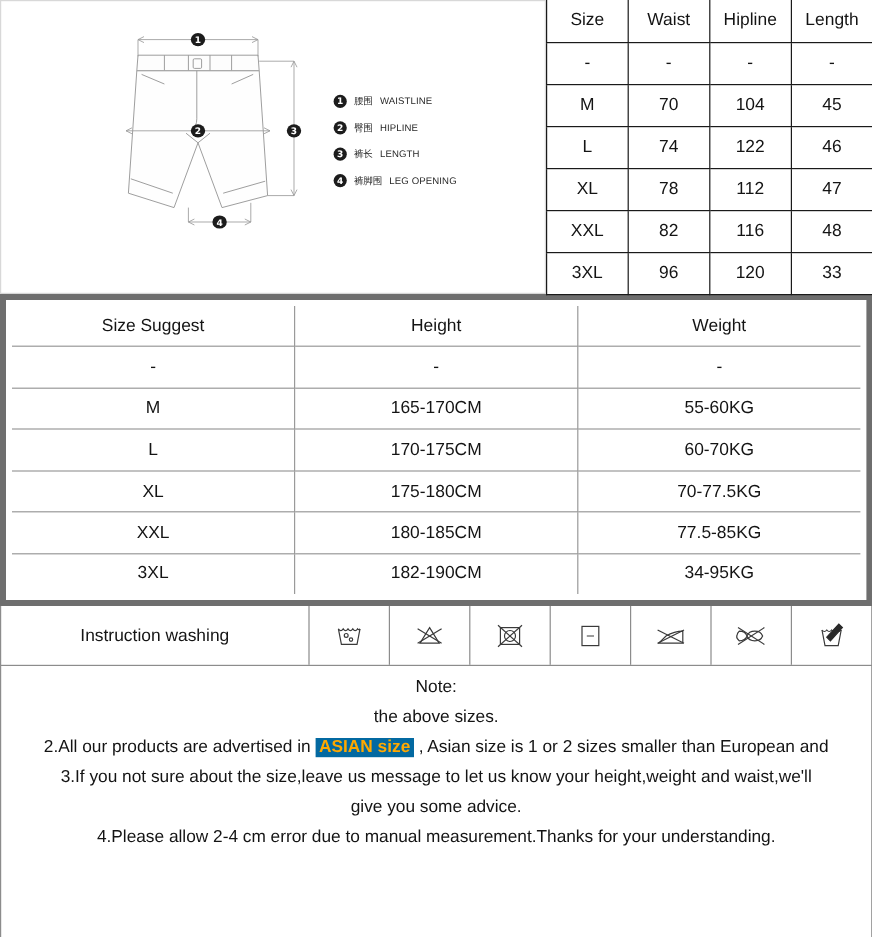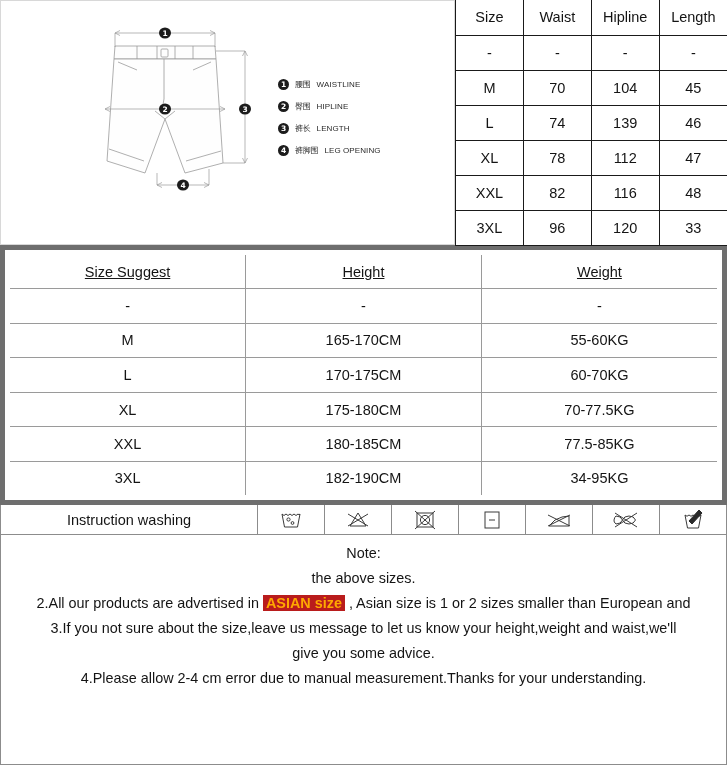--- a/index.html
+++ b/index.html
@@ -118,30 +118,30 @@
     table-layout: fixed;
   }
   .suggest-table td {
     border: 1px solid #9a9a9a;
     text-align: center;
     vertical-align: middle;
     font-size: 14.5px;
     color: #141414;
     padding: 0;
   }
-  .suggest-table tr:first-child td { border-top: none; text-decoration: underline; }
+  .suggest-table tr:first-child td { border-top: none; }
   .suggest-table tr:last-child td { border-bottom: none; }
   .suggest-table tr td:first-child { border-left: none; }
   .suggest-table tr td:last-child { border-right: none; }
 
   
   .washing-row {
     display: flex;
     width: 727px;
-    height: 30px;
+    height: 50px;
     border: 1px solid #8c8c8c;
     border-top: none;
     background: #ffffff;
   }
   .washing-label {
     width: 257px;
     display: flex;
     align-items: center;
     justify-content: center;
     font-size: 14.5px;
@@ -172,21 +172,21 @@
     text-align: center;
   }
   .note-line {
     font-size: 14.4px;
     line-height: 25px;
     color: #141414;
     white-space: nowrap;
   }
   .note-line.wrap { white-space: normal; }
   .hl {
-    background: #b91c1c;
+    background: #0369a1;
     color: #ffa800;
     font-weight: bold;
     padding: 0 3px;
   }
 </style>
 </head>
 <body>
 
 <div class="page">
 
@@ -295,21 +295,21 @@
         </tr>
         <tr>
           <td>M</td>
           <td>70</td>
           <td>104</td>
           <td>45</td>
         </tr>
         <tr>
           <td>L</td>
           <td>74</td>
-          <td>139</td>
+          <td>122</td>
           <td>46</td>
         </tr>
         <tr>
           <td>XL</td>
           <td>78</td>
           <td>112</td>
           <td>47</td>
         </tr>
         <tr>
           <td>XXL</td>

